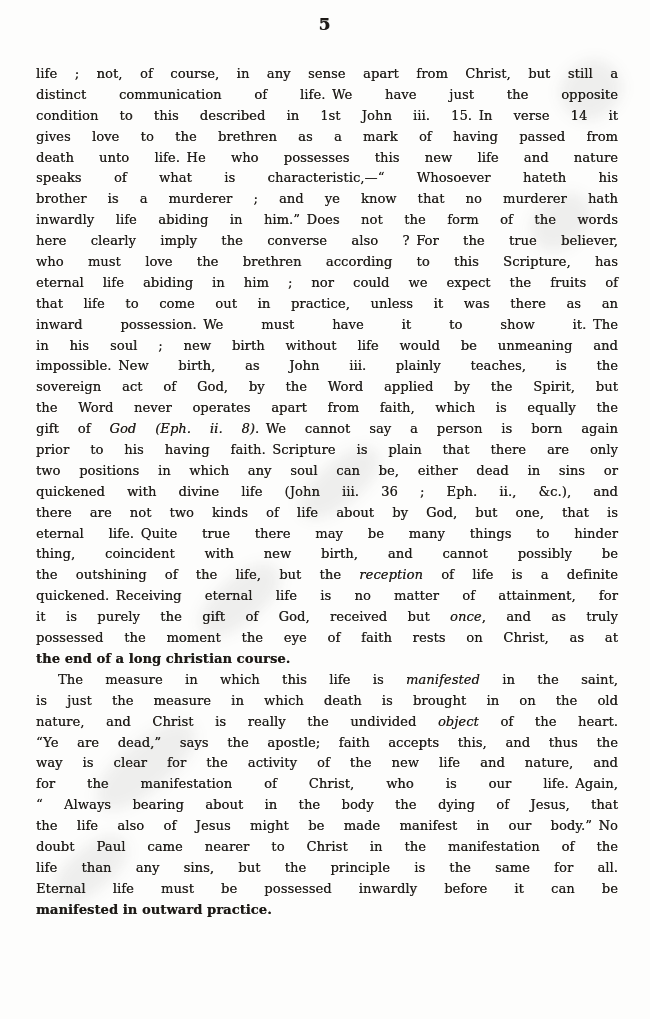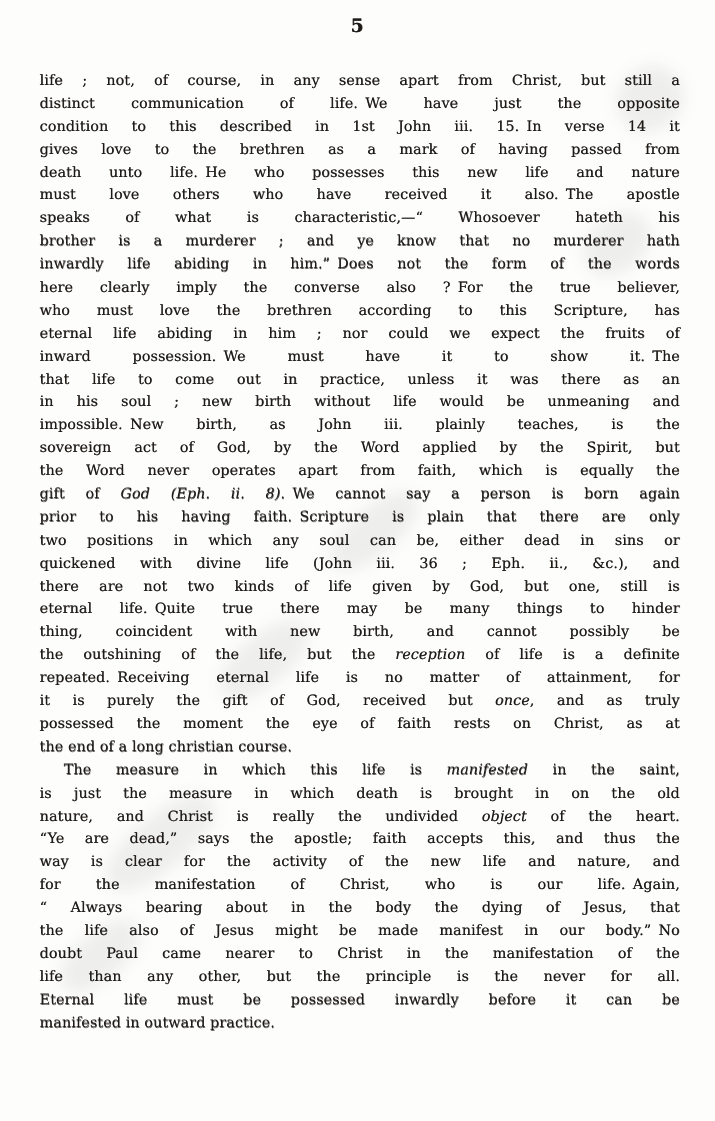--- a/index.html
+++ b/index.html
@@ -20,21 +20,21 @@
   }
   .text-block{
     position:absolute;left:36px;top:64px;width:582px;
   }
   .line{
     font-size:13px;line-height:20.9px;height:20.9px;
     text-align:justify;text-align-last:justify;text-justify:inter-word;
     text-shadow:0.3px 0.2px 0 rgba(29,26,22,0.72);
     letter-spacing:0.1px;
   }
-  .line.last{text-align-last:left;}
+  .line.last{text-align-last:left;font-weight:bold;}
   .line.indent{text-indent:22px;}
   .line em{}
   
   .watermark{position:absolute;inset:0;filter:blur(7px);pointer-events:none;}
   .watermark .blob{
     position:absolute;background:rgba(60,60,60,0.075);
     border-radius:45%;transform:rotate(-40deg);
   }
   .b1{left:560px;top:62px;width:62px;height:56px;border-radius:50%;}
   .b2{left:528px;top:198px;width:66px;height:48px;border-radius:50%;}
@@ -58,54 +58,53 @@
 
   <div class="pagenum">5</div>
 
   <div class="text-block">
       <div>
         <div class="line">life ; not, of course, in any sense apart from Christ, but still a</div>
         <div class="line">distinct communication of life. We have just the opposite</div>
         <div class="line">condition to this described in 1st John iii. 15. In verse 14 it</div>
         <div class="line">gives love to the brethren as a mark of having passed from</div>
         <div class="line">death unto life. He who possesses this new life and nature</div>
-        <div class="line">must love others who have received it also. The apostle</div>
         <div class="line">speaks of what is characteristic,—“ Whosoever hateth his</div>
         <div class="line">brother is a murderer ; and ye know that no murderer hath</div>
         <div class="line">inwardly life abiding in him.” Does not the form of the words</div>
         <div class="line">here clearly imply the converse also ? For the true believer,</div>
         <div class="line">who must love the brethren according to this Scripture, has</div>
         <div class="line">eternal life abiding in him ; nor could we expect the fruits of</div>
+        <div class="line">that life to come out in practice, unless it was there as an</div>
         <div class="line">inward possession. We must have it to show it. The</div>
-        <div class="line">that life to come out in practice, unless it was there as an</div>
         <div class="line">in his soul ; new birth without life would be unmeaning and</div>
         <div class="line">impossible. New birth, as John iii. plainly teaches, is the</div>
         <div class="line">sovereign act of God, by the Word applied by the Spirit, but</div>
         <div class="line">the Word never operates apart from faith, which is equally the</div>
         <div class="line">gift of <em>God (Eph. ii. 8)</em>. We cannot say a person is born again</div>
         <div class="line">prior to his having faith. Scripture is plain that there are only</div>
         <div class="line">two positions in which any soul can be, either dead in sins or</div>
         <div class="line">quickened with divine life (John iii. 36 ; Eph. ii., &amp;c.), and</div>
-        <div class="line">there are not two kinds of life given by God, but one, still is</div>
+        <div class="line">there are not two kinds of life about by God, but one, that is</div>
         <div class="line">eternal life. Quite true there may be many things to hinder</div>
         <div class="line">thing, coincident with new birth, and cannot possibly be</div>
         <div class="line">the outshining of the life, but the <em>reception</em> of life is a definite</div>
-        <div class="line">repeated. Receiving eternal life is no matter of attainment, for</div>
+        <div class="line">quickened. Receiving eternal life is no matter of attainment, for</div>
         <div class="line">it is purely the gift of God, received but <em>once</em>, and as truly</div>
         <div class="line">possessed the moment the eye of faith rests on Christ, as at</div>
         <div class="line last">the end of a long christian course.</div>
       </div>
       <div>
         <div class="line indent">The measure in which this life is <em>manifested</em> in the saint,</div>
         <div class="line">is just the measure in which death is brought in on the old</div>
         <div class="line">nature, and Christ is really the undivided <em>object</em> of the heart.</div>
         <div class="line">“Ye are dead,” says the apostle; faith accepts this, and thus the</div>
         <div class="line">way is clear for the activity of the new life and nature, and</div>
         <div class="line">for the manifestation of Christ, who is our life. Again,</div>
         <div class="line">“ Always bearing about in the body the dying of Jesus, that</div>
         <div class="line">the life also of Jesus might be made manifest in our body.” No</div>
         <div class="line">doubt Paul came nearer to Christ in the manifestation of the</div>
-        <div class="line">life than any other, but the principle is the never for all.</div>
+        <div class="line">life than any sins, but the principle is the same for all.</div>
         <div class="line">Eternal life must be possessed inwardly before it can be</div>
         <div class="line last">manifested in outward practice.</div>
       </div>
     </div>
 </div>
 
 </body></html>

